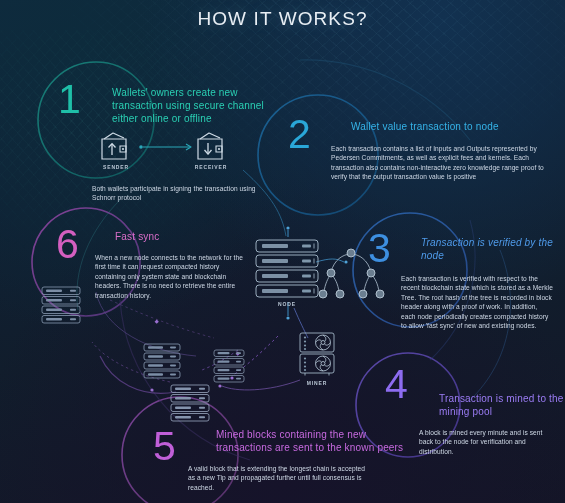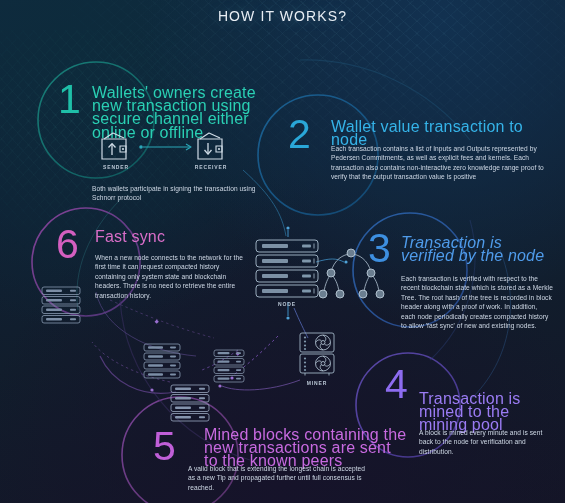--- a/index.html
+++ b/index.html
@@ -32,31 +32,31 @@
       repeating-linear-gradient(48deg, rgba(90,200,190,.05) 0 1px, rgba(0,0,0,0) 1px 8px),
       repeating-linear-gradient(-48deg, rgba(90,200,190,.045) 0 1px, rgba(0,0,0,0) 1px 8px);
     -webkit-mask-image:radial-gradient(ellipse at 40% 40%, #000 5%, rgba(0,0,0,0) 72%);
     mask-image:radial-gradient(ellipse at 40% 40%, #000 5%, rgba(0,0,0,0) 72%);
   }
   svg.layer{position:absolute;left:0;top:0;width:565px;height:503px;overflow:visible;}
 
   
   .title{
     position:absolute;left:0;top:8px;width:565px;text-align:center;
-    color:#e8eef4;font-size:14px;letter-spacing:1.1px;font-weight:400;
+    color:#e8eef4;font-size:19px;letter-spacing:1.1px;font-weight:400;
     text-shadow:0 0 14px rgba(150,200,230,.30);
   }
 
   
   .step{position:absolute;}
   .num{
     position:absolute;font-size:41px;line-height:1;font-weight:300;
     font-family:"Liberation Sans",sans-serif;
   }
-  .head{position:absolute;font-size:16px;line-height:13.2px;font-weight:400;letter-spacing:.18px;}
+  .head{position:absolute;font-size:10px;line-height:13.2px;font-weight:400;letter-spacing:.18px;margin-left:20px;}
   .body{position:absolute;font-size:6.6px;line-height:9.4px;color:#cfd9e6;letter-spacing:.06px;font-weight:400;}
   .sub{position:absolute;font-size:6.6px;line-height:9.4px;color:#cfd9e6;letter-spacing:.06px;}
 
   .icon-label{position:absolute;font-size:5px;letter-spacing:.85px;color:#b9c6d4;font-weight:700;text-align:center;}
 </style>
 </head>
 <body>
 
 <div id="stage">
 
@@ -353,21 +353,21 @@
         <rect x="22" y="2.3" width="5" height="1.7" rx="0.8"></rect>
         <rect x="22" y="10.8" width="5" height="1.7" rx="0.8"></rect>
         <rect x="22" y="19.3" width="5" height="1.7" rx="0.8"></rect>
         <rect x="22" y="27.8" width="5" height="1.7" rx="0.8"></rect>
       </g>
     </g>
   </svg>
 
   <div class="step">
     <div class="num" style="left:153px;top:426px;color:#c05fd8;">5</div>
-    <div class="head" style="left:204px;top:428px;width:205px;color:#c86ae0;">Mined blocks containing the new transactions are sent to the known peers</div>
+    <div class="head" style="left:196px;top:428px;width:205px;color:#c86ae0;">Mined blocks containing the new transactions are sent to the known peers</div>
     <div class="body" style="left:188px;top:464px;width:185px;">A valid block that is extending the longest chain is accepted as a new Tip and propagated further until full consensus is reached.</div>
   </div>
 
   <div class="step">
     <div class="num" style="left:56px;top:224px;color:#d45fc0;">6</div>
     <div class="head" style="left:95px;top:230px;width:140px;color:#da6ec9;">Fast sync</div>
     <div class="body" style="left:95px;top:253px;width:152px;">When a new node connects to the network for the first time it can request compacted history containing only system state and blockchain headers. There is no need to retrieve the entire transaction history.</div>
   </div>
 
 </div>

